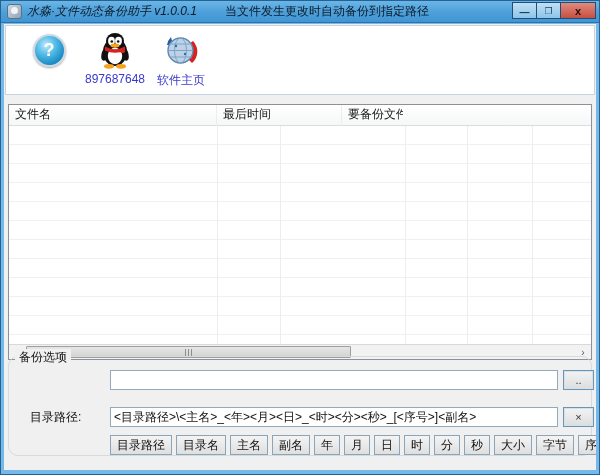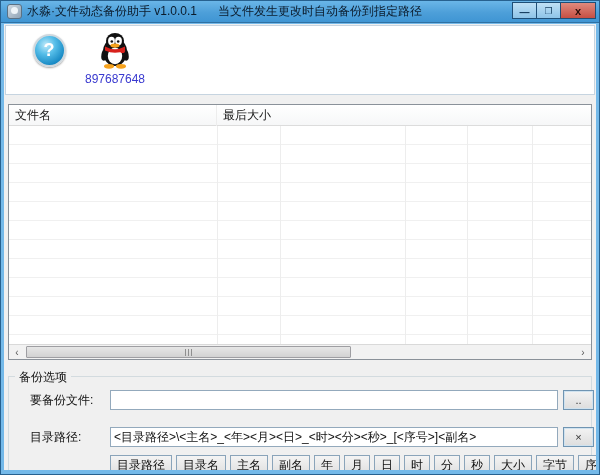--- a/index.html
+++ b/index.html
@@ -23,22 +23,22 @@
   .app-icon {
     width:15px; height:15px; margin:0 5px 0 6px;
     background:linear-gradient(135deg,#cfd9e2,#8fa3b5);
     border:1px solid #5a7184; border-radius:3px;
     position:relative; flex:0 0 auto;
   }
   .app-icon::after{
     content:""; position:absolute; left:3px; top:2px; width:7px; height:7px;
     border-radius:50%; background:#eef4f8;
   }
-  .title-text { color:#0b1b2b; white-space:nowrap; }
-  .title-sub { color:#0b1b2b; margin-left:21px; white-space:nowrap;font-family:Liberation Serif, serif; }
+  .title-text { color:#0b1b2b; white-space:nowrap;font-style:italic; }
+  .title-sub { color:#0b1b2b; margin-left:28px; white-space:nowrap;font-family:Liberation Serif, serif; }
   .win-buttons { position:absolute; right:3px; top:1px; display:flex; height:17px; }
   .win-btn {
     width:24px; height:17px; display:flex; align-items:center; justify-content:center;
     background:linear-gradient(to bottom,#bfe0f5,#8ec4e8);
     border:1px solid #1f4f77; border-right-width:0;
     font-size:10px; font-weight:bold; color:#123a5c; cursor:pointer;
   }
   .win-btn.min span{ position:relative; top:2px; }
   .win-btn.max span{ font-size:9px; }
   .win-btn.close {
@@ -78,21 +78,21 @@
   
   .filetable {
     position:absolute; left:4px; top:80px; width:584px; height:256px;
     background:#fff; border:1px solid #8a9199;
   }
   .thead {
     position:absolute; left:0; right:0; top:0; height:21px;
     background:linear-gradient(to bottom,#ffffff,#f6f7f8);
     border-bottom:1px solid #dcdcdc; display:flex;
   }
-  .th { height:21px; line-height:21px; padding-left:6px; color:#151515; overflow:hidden; white-space:nowrap; border-right:1px solid #ededed; }
+  .th { height:21px; line-height:21px; padding-left:6px; color:#151515; overflow:hidden; white-space:nowrap; border-right:1px solid #ededed;font-family:Liberation Mono, monospace; }
   .tbody {
     position:absolute; left:0; right:0; top:21px; bottom:15px;
     background-image:repeating-linear-gradient(to bottom,transparent 0 18px,#f0f0f0 18px 19px);
   }
   .colsep { position:absolute; top:0; bottom:0; width:1px; background:#ededed; }
 
   
   .hscroll {
     position:absolute; left:0; right:0; bottom:0; height:15px;
     background:#f2f2f2; border-top:1px solid #d9d9d9; display:flex; align-items:center;
@@ -106,22 +106,22 @@
     position:absolute; left:1px; top:1px; width:325px; height:12px;
     background:linear-gradient(to bottom,#e6e6e6,#d2d2d2);
     border:1px solid #9e9ea2; border-radius:1px; cursor:pointer;
     display:flex; align-items:center; justify-content:center;
   }
   .grip{ width:8px; height:7px;
     background:repeating-linear-gradient(to right,#8f8f8f 0 1px,transparent 1px 3px); }
 
   
   .groupbox {
-    position:absolute; left:4px; top:352px; width:584px; height:100px;
-    border:1px solid #d3dbdf; border-radius:0;
+    position:absolute; left:4px; top:332px; width:584px; height:100px;
+    border:1px solid #d3dbdf; border-radius:10px;
   }
   .group-label {
     position:absolute; left:6px; top:-8px; background:#f0f0f0; padding:0 4px; color:#111;
   }
 
   .form-label { position:absolute; left:21px; color:#111; height:20px; line-height:20px; }
   .edit {
     position:absolute; left:101px; width:448px; height:20px;
     background:#fff; border:1px solid #93a9bc;
     font-family:"Liberation Sans","DejaVu Sans",sans-serif;
@@ -198,27 +198,45 @@
             <circle cx="24.5" cy="18.5" r="2.6" fill="#d8211c"></circle>
             <ellipse cx="11" cy="34.3" rx="5" ry="2.4" fill="#f6a21d"></ellipse>
             <ellipse cx="23" cy="34.3" rx="5" ry="2.4" fill="#f6a21d"></ellipse>
             <path d="M5.5 17 Q2.5 22 3.5 27 Q5 30 7.5 28 Z" fill="#111"></path>
             <path d="M28.5 17 Q31.5 22 30.5 27 Q29 30 26.5 28 Z" fill="#111"></path>
           </svg>
         </div>
         <span class="tlabel link">897687648</span>
       </div>
 
+      <div class="tool-item">
+        <div class="ticon">
+          <svg width="37" height="36" viewBox="0 0 37 36">
+            <path d="M30 8 A15 15 0 0 1 29 30 L25 26 A10 10 0 0 0 26 11 Z" fill="#d8211c"></path>
+            <path d="M8 4 A15 15 0 0 0 4 12 L10 12 Z" fill="#1e5e9e"></path>
+            <circle cx="17.5" cy="17.5" r="12.5" fill="#bcd2e8" stroke="#5f87ad" stroke-width="1.4"></circle>
+            <circle cx="17.5" cy="17.5" r="12.5" fill="none"></circle>
+            <ellipse cx="17.5" cy="17.5" rx="6" ry="12.5" fill="none" stroke="#7fa3c4" stroke-width="1"></ellipse>
+            <line x1="5" y1="17.5" x2="30" y2="17.5" stroke="#7fa3c4" stroke-width="1"></line>
+            <line x1="6.5" y1="11" x2="28.5" y2="11" stroke="#7fa3c4" stroke-width="1"></line>
+            <line x1="6.5" y1="24" x2="28.5" y2="24" stroke="#7fa3c4" stroke-width="1"></line>
+            <circle cx="13" cy="13" r="1.2" fill="#3a6b99"></circle>
+            <circle cx="22" cy="21" r="1.2" fill="#3a6b99"></circle>
+          </svg>
+        </div>
+        <span class="tlabel link">软件主页</span>
+      </div>
 
     </div>
 
     <div class="filetable">
       <div class="thead">
         <div class="th" style="width:208px">文件名</div>
-        <div class="th" style="width:61px; border-right:none">最后大小</div>
+        <div class="th" style="width:125px">最后时间</div>
+        <div class="th" style="width:61px; border-right:none">要备份文件</div>
       </div>
       <div class="tbody">
         <div class="colsep" style="left:208px"></div>
         <div class="colsep" style="left:271px"></div>
         <div class="colsep" style="left:396px"></div>
         <div class="colsep" style="left:458px"></div>
         <div class="colsep" style="left:523px"></div>
       </div>
       <div class="hscroll">
         <div class="hs-arrow">‹</div>
@@ -227,21 +245,20 @@
             <div class="grip"></div>
           </div>
         </div>
         <div class="hs-arrow">›</div>
       </div>
     </div>
 
     <div class="groupbox">
       <span class="group-label">备份选项</span>
 
-      <span class="form-label row-file">要备份文件:</span>
       <input class="edit row-file" type="text" value="" style="">
       <div class="small-btn row-file">..</div>
 
       <span class="form-label row-path">目录路径:</span>
       <input class="edit row-path" type="text" value="&lt;目录路径&gt;\&lt;主名&gt;_&lt;年&gt;&lt;月&gt;&lt;日&gt;_&lt;时&gt;&lt;分&gt;&lt;秒&gt;_[&lt;序号&gt;]&lt;副名&gt;" style="">
       <div class="small-btn row-path">×</div>
 
       <div class="insert-row">
         <div class="ins-btn">目录路径</div>
         <div class="ins-btn">目录名</div>

